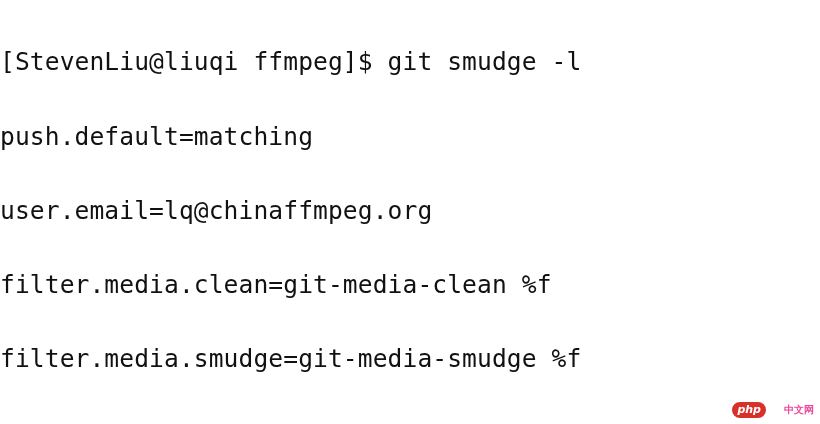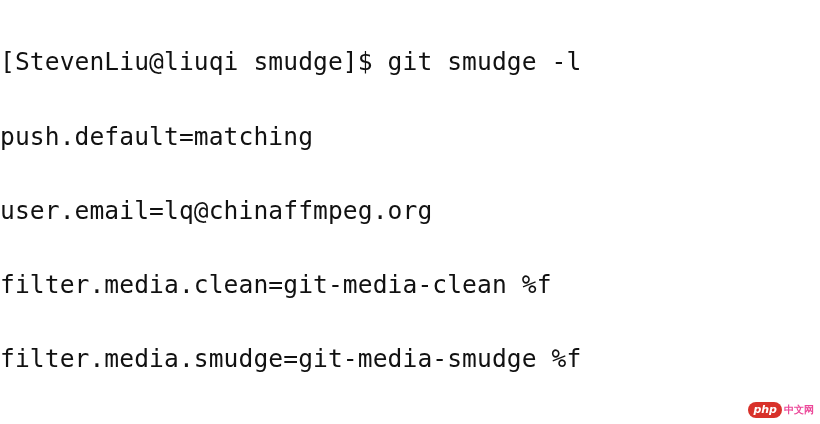--- a/index.html
+++ b/index.html
@@ -32,21 +32,21 @@
       display: block;
       height: 24.7px;
       white-space: pre;
     }
     .watermark {
       position: absolute;
       right: 6px;
       bottom: 6px;
       display: flex;
       align-items: center;
-      gap: 2px;
+      gap: 18px;
       font-family: "DejaVu Sans", sans-serif;
     }
     .wm-logo {
       display: inline-block;
       background: #d8312a;
       color: #ffffff;
       font-size: 11px;
       font-style: italic;
       font-weight: bold;
       border-radius: 9px;
@@ -57,21 +57,21 @@
       color: #ec4899;
       font-size: 10px;
       font-weight: bold;
       line-height: 16px;
     }
   </style>
 </head>
 <body>
 
 <div class="terminal">
-  <span class="line"><span>[StevenLiu@liuqi smudge]$ </span><span>git smudge -l</span></span>
+  <span class="line"><span>[StevenLiu@liuqi ffmpeg]$ </span><span>git smudge -l</span></span>
   <span class="line">push.default=matching</span>
   <span class="line">user.email=lq@chinaffmpeg.org</span>
   <span class="line">filter.media.clean=git-media-clean %f</span>
   <span class="line">filter.media.smudge=git-media-smudge %f</span>
   
   
   
   
   
   

